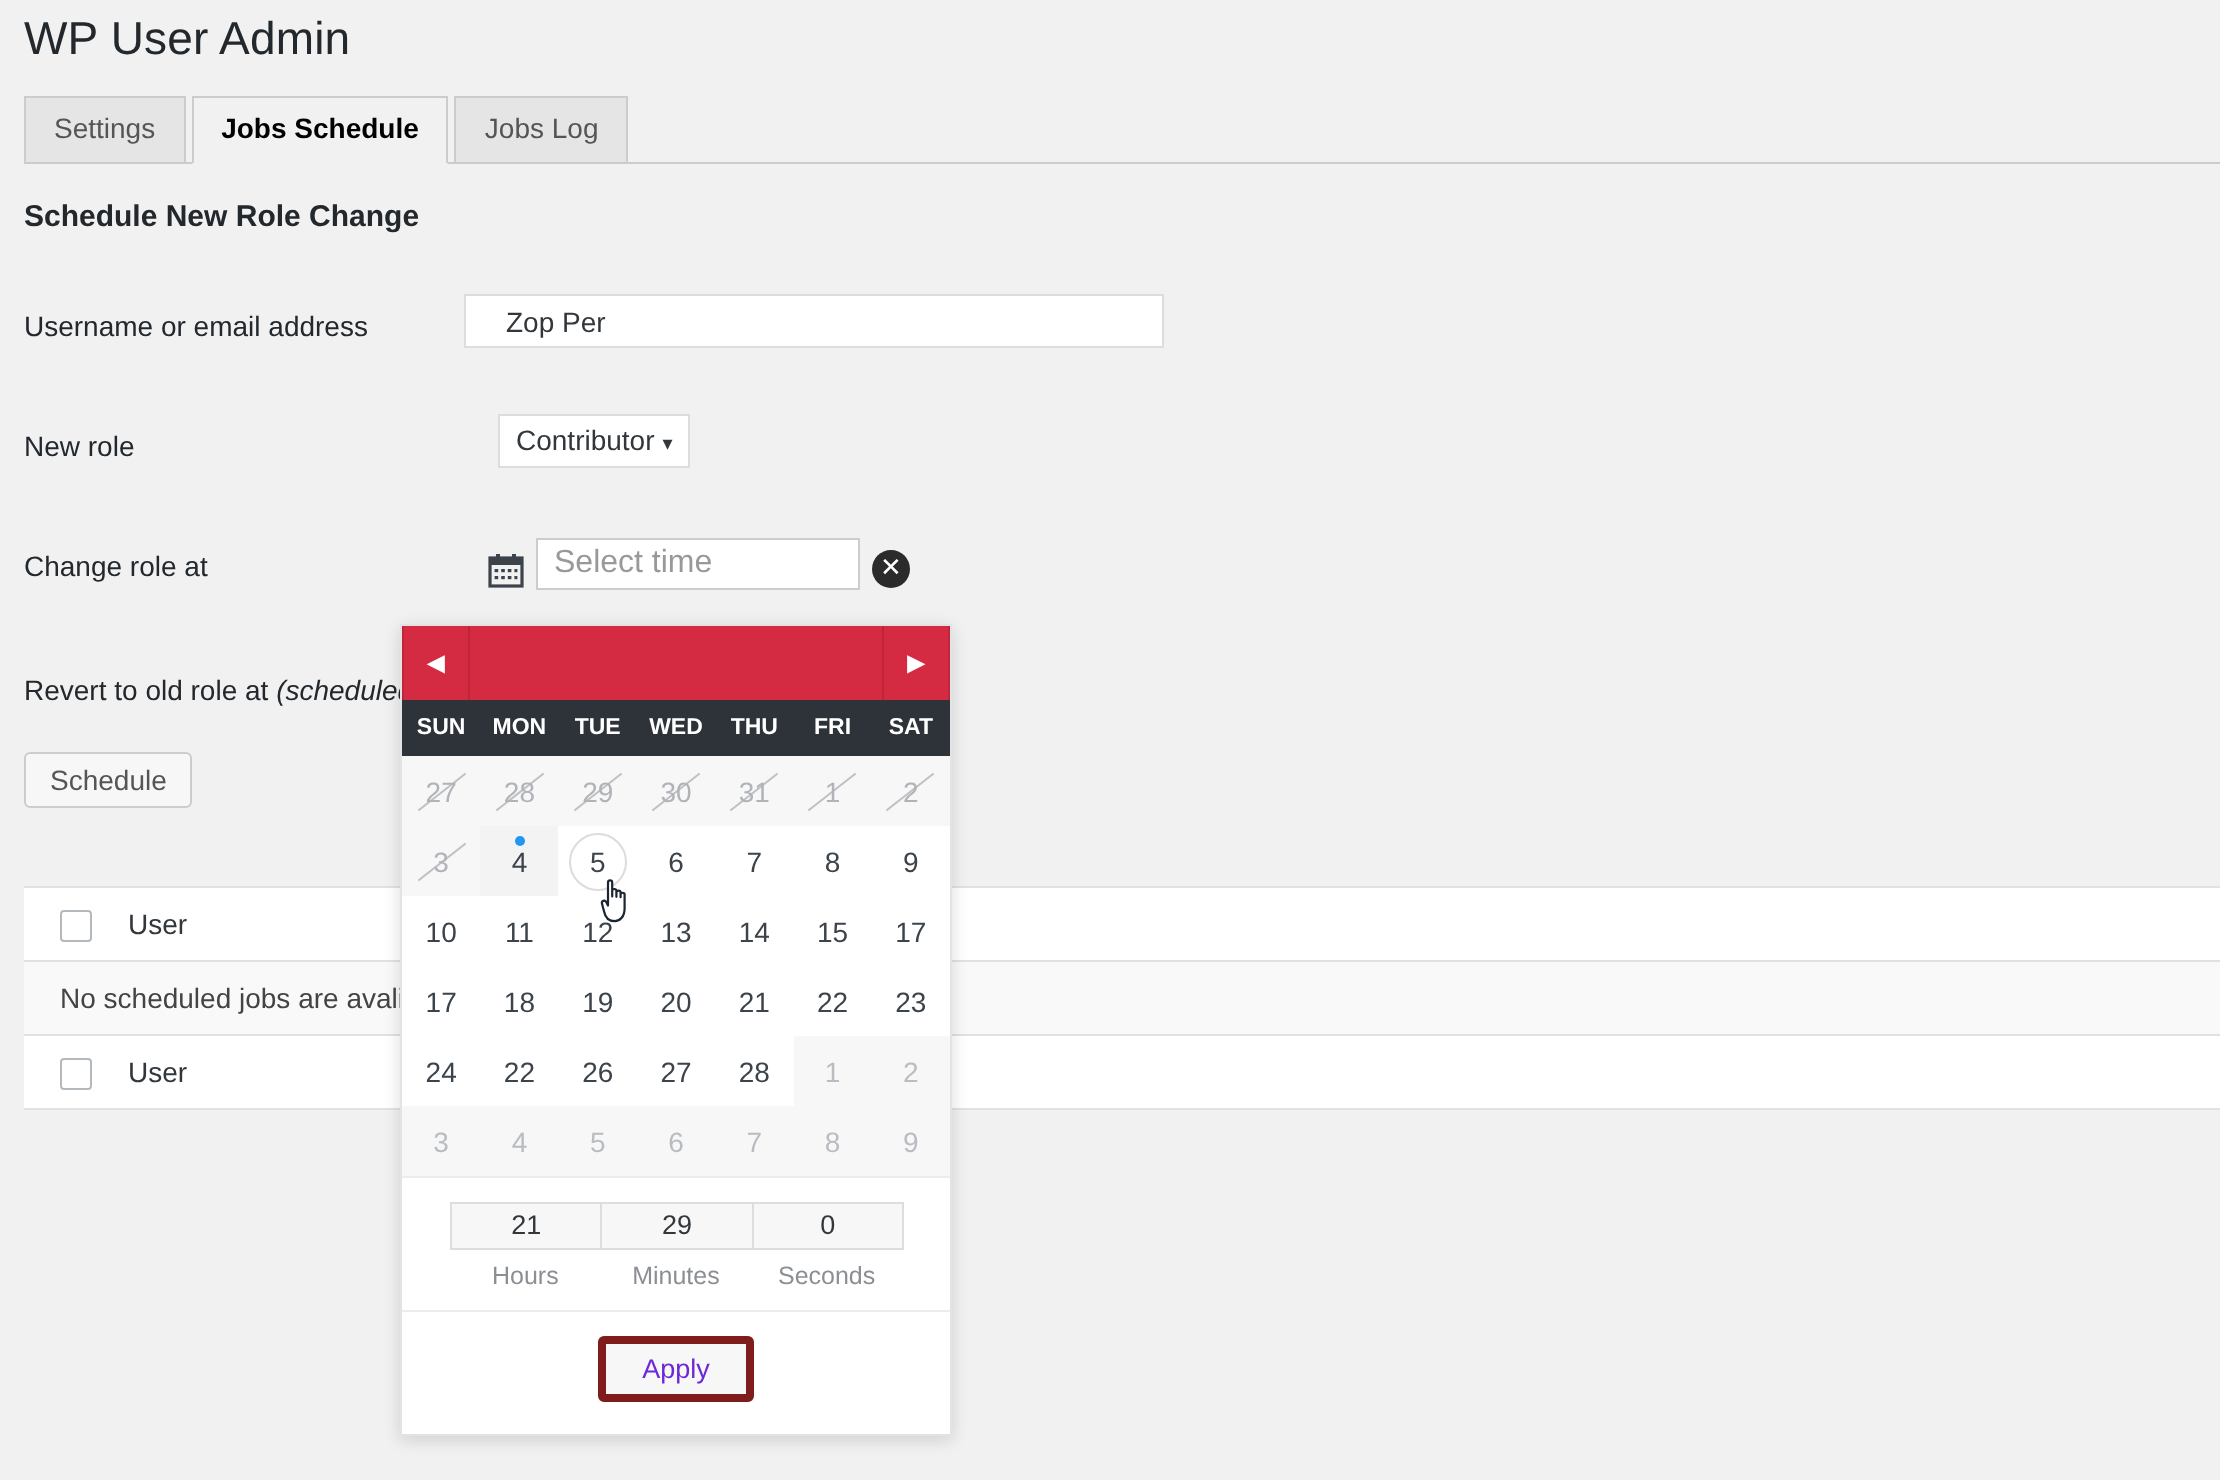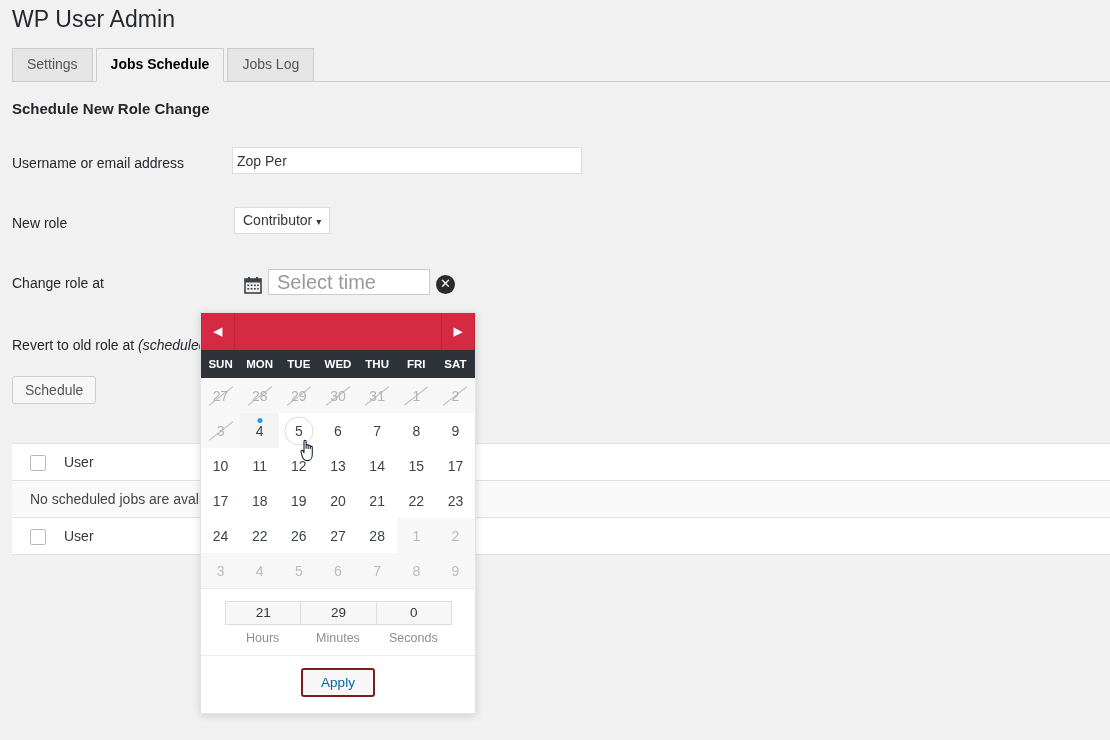--- a/index.html
+++ b/index.html
@@ -66,47 +66,47 @@
   .row-changeat { top: 275px; }
   .row-revert   { top: 337px; }
 
   .text-input {
     position: absolute; left: 220px; top: -8px;
     width: 350px; height: 27px;
     border: 1px solid #ddd;
     background: #fff;
     font-family: "Liberation Sans", sans-serif;
     font-size: 14px; color: #32373c;
-    padding: 0 4px; line-height: 25px;
+    padding: 0 20px; line-height: 25px;
     outline: none;
   }
   .text-input::placeholder { color: #999; }
 
   .select-box {
-    position: absolute; left: 222px; top: -8px;
+    position: absolute; left: 237px; top: -8px;
     height: 27px; line-height: 25px;
     padding: 0 8px;
     border: 1px solid #ddd;
     background: #fff;
     font-size: 14px; color: #32373c;
     cursor: pointer; white-space: nowrap;
   }
   .select-box .caret { font-size: 10px; margin-left: 4px; }
 
   .cal-icon {
     position: absolute; left: 232px; top: 1px;
     width: 18px; height: 18px; cursor: pointer;
     color: #3c434a;
   }
   .time-input {
     position: absolute; left: 256px; top: -6px;
     width: 162px; height: 26px;
     border: 1px solid #ccc; background: #fff;
     font-family: "Liberation Sans", sans-serif;
-    font-size: 20px; color: #32373c;
+    font-size: 16px; color: #32373c;
     padding: 0 8px; line-height: 24px; outline: none;
   }
   .time-input::placeholder { color: #999; }
   .clear-btn {
     position: absolute; left: 424px; top: 0px;
     width: 19px; height: 19px; border-radius: 50%;
     background: #2b2b2b; color: #fff;
     font-size: 13px; line-height: 18px; text-align: center;
     cursor: pointer; font-family: "Liberation Sans", sans-serif;
   }
@@ -216,22 +216,22 @@
     margin-right: -1px; cursor: pointer;
   }
   .spin .lab {
     margin-top: 6px; font-size: 12.5px; color: #8b8f94;
   }
   .dp-foot {
     border-top: 1px solid #ececec;
     padding: 12px 0 16px; text-align: center;
   }
   .apply-btn {
-    padding: 5px 18px; font-size: 13.5px; color: #0369a1;
-    background: #f7f7f7; border: 2px solid #7f1d1d; border-radius: 3px;
+    padding: 5px 18px; font-size: 13.5px; color: #6d28d9;
+    background: #f7f7f7; border: 4px solid #7f1d1d; border-radius: 3px;
     cursor: pointer; font-family: "Liberation Sans", sans-serif;
   }
 
   
   .cursor {
     position: absolute; left: 299px; top: 438px;
     width: 20px; height: 26px; z-index: 60; pointer-events: none;
   }
 </style>
 </head>

